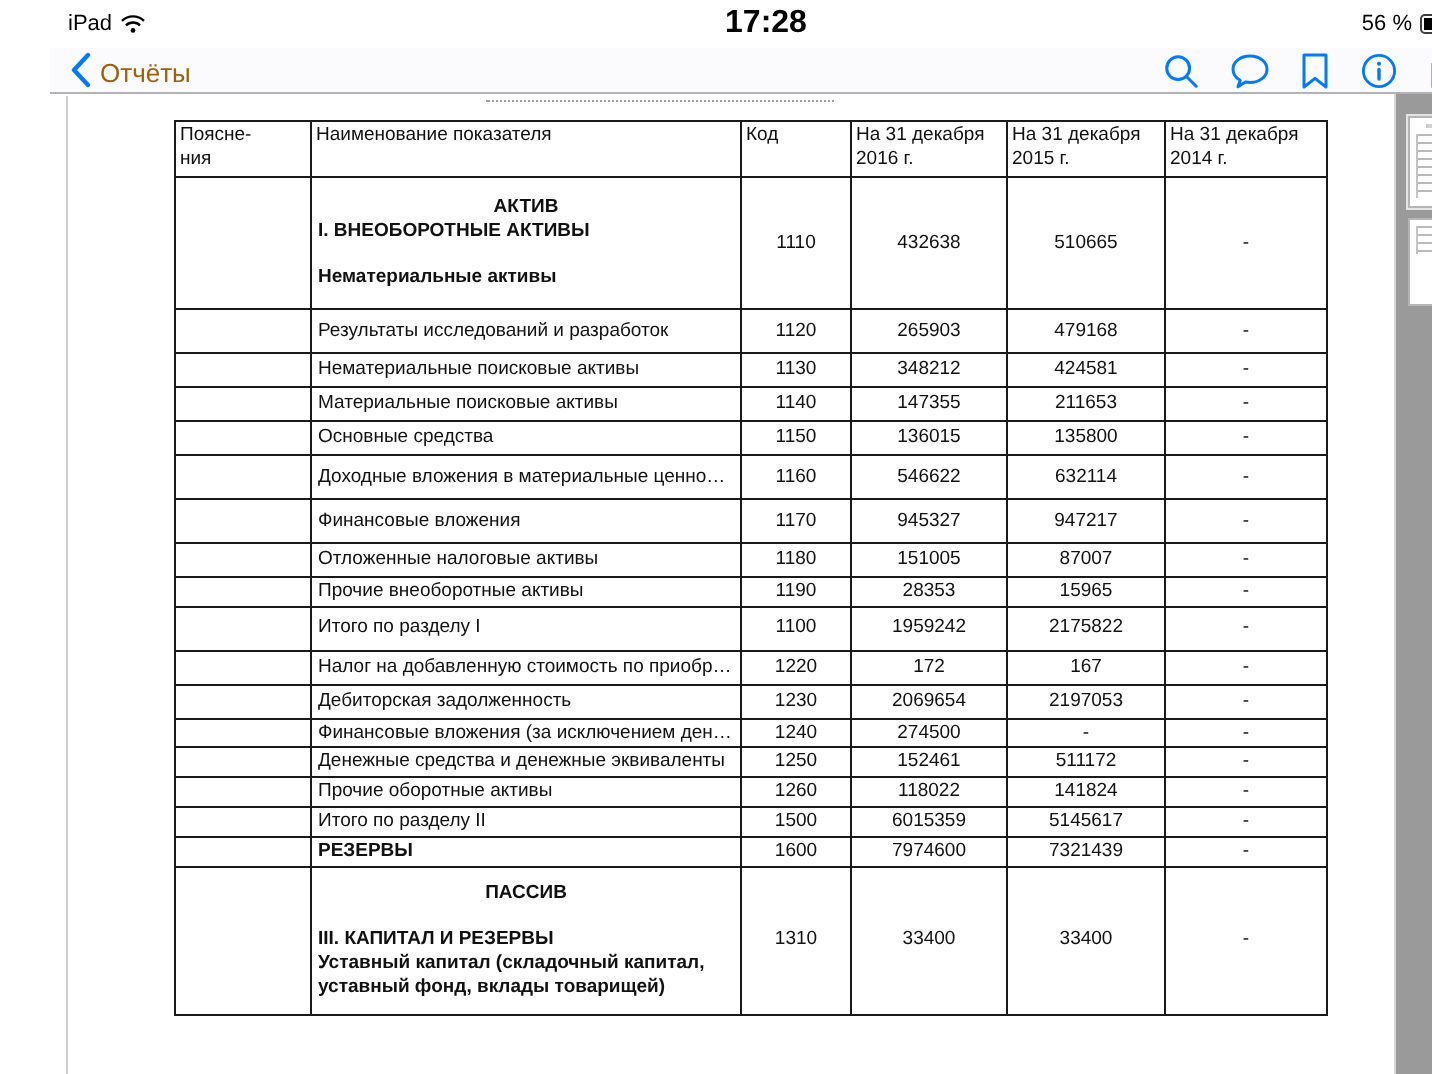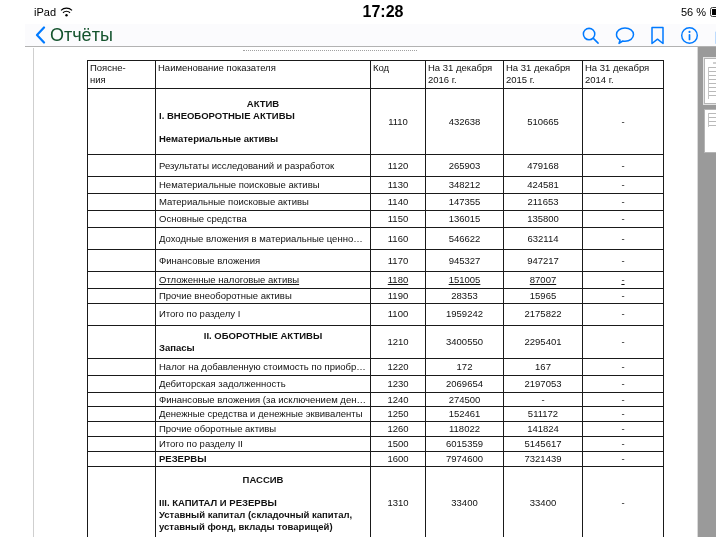--- a/index.html
+++ b/index.html
@@ -17,21 +17,21 @@
   .batt { display:inline-block; position:relative; width:22px; height:10px;
           border:1px solid #3c3c3c; border-radius:2.5px; }
   .batt::before { content:""; position:absolute; left:1px; top:1px; bottom:1px; width:55%; background:#000; }
   .batt::after { content:""; position:absolute; right:-3px; top:2.5px; width:2px; height:4px;
                  background:#3c3c3c; border-radius:0 1px 1px 0; }
 
   
   #navbar { position:absolute; left:0; top:24px; width:716px; height:23px; background:#fbfbfd;
             border-bottom:1px solid #b2b2b2; display:flex; align-items:center; justify-content:space-between;
             padding:0 10px; }
-  .back-btn { display:flex; align-items:center; gap:4px; color:#14532d; font-size:18px; cursor:pointer; }
+  .back-btn { display:flex; align-items:flex-end; gap:4px; color:#a16207; font-size:13px; cursor:pointer; }
   .nav-icons { display:flex; align-items:center; gap:15px; }
   .nav-icons svg { display:block; }
 
   
   #doc { position:absolute; left:0; top:48px; width:672px; height:489px; background:#fff; overflow:hidden; }
   .page-edge-left { position:absolute; left:8px; top:0; width:1px; height:489px; background:#cfcfcf; }
   .cropped-remnant { position:absolute; left:218px; top:0px; width:174px; height:3px;
                      border-bottom:1px dotted #8a8a8a; opacity:.8; }
 
   
@@ -213,21 +213,21 @@
           <tr style="height: 22px;">
             <td class="c-expl"></td>
             <td class="c-name">
               <span class="nm-line">Финансовые вложения</span>
             </td>
             <td class="c-code">1170</td>
             <td class="c-val v-first">945327</td>
             <td class="c-val">947217</td>
             <td class="c-val">-</td>
           </tr>
-          <tr style="height: 17px; text-decoration: underline;">
+          <tr style="height: 17px;">
             <td class="c-expl"></td>
             <td class="c-name">
               <span class="nm-line">Отложенные налоговые активы</span>
             </td>
             <td class="c-code">1180</td>
             <td class="c-val v-first">151005</td>
             <td class="c-val">87007</td>
             <td class="c-val">-</td>
           </tr>
           <tr style="height: 13px;">
@@ -241,31 +241,20 @@
             <td class="c-val">-</td>
           </tr>
           <tr class="thick-top thick-bottom" style="height: 22px;">
             <td class="c-expl"></td>
             <td class="c-name">
               <span class="nm-line">Итого по разделу I</span>
             </td>
             <td class="c-code">1100</td>
             <td class="c-val v-first">1959242</td>
             <td class="c-val">2175822</td>
-            <td class="c-val">-</td>
-          </tr>
-          <tr style="height: 33px;">
-            <td class="c-expl"></td>
-            <td class="c-name">
-              <span class="nm-line center bold">II. ОБОРОТНЫЕ АКТИВЫ</span>
-              <span class="nm-line bold">Запасы</span>
-            </td>
-            <td class="c-code">1210</td>
-            <td class="c-val v-first">3400550</td>
-            <td class="c-val">2295401</td>
             <td class="c-val">-</td>
           </tr>
           <tr style="height: 17px;">
             <td class="c-expl"></td>
             <td class="c-name">
               <span class="nm-line">Налог на добавленную стоимость по приобр…</span>
             </td>
             <td class="c-code">1220</td>
             <td class="c-val v-first">172</td>
             <td class="c-val">167</td>

